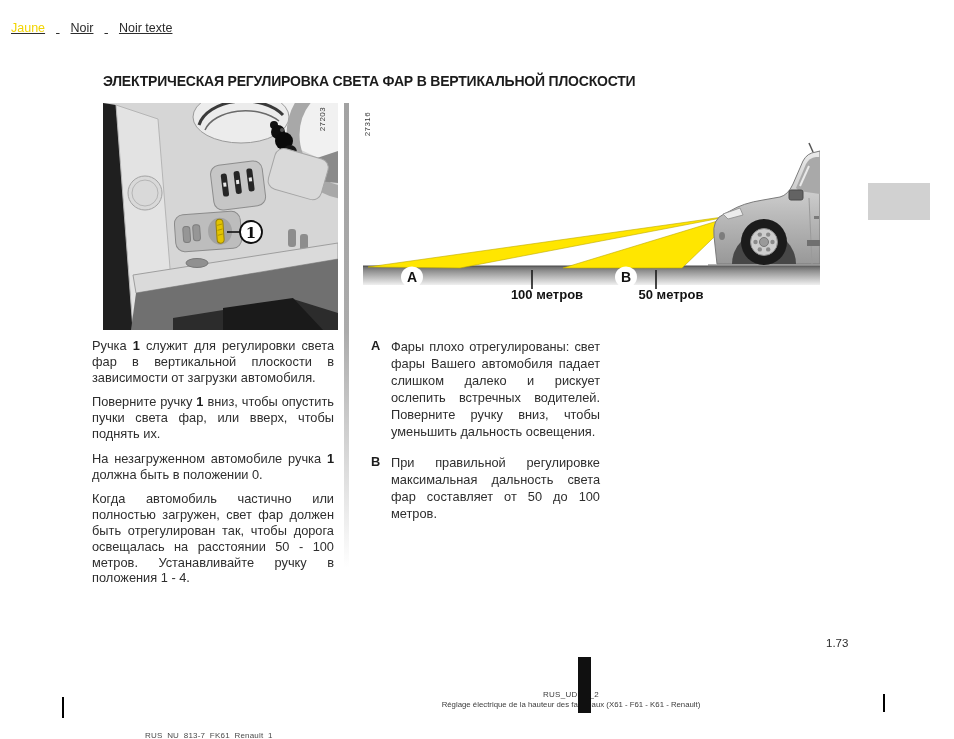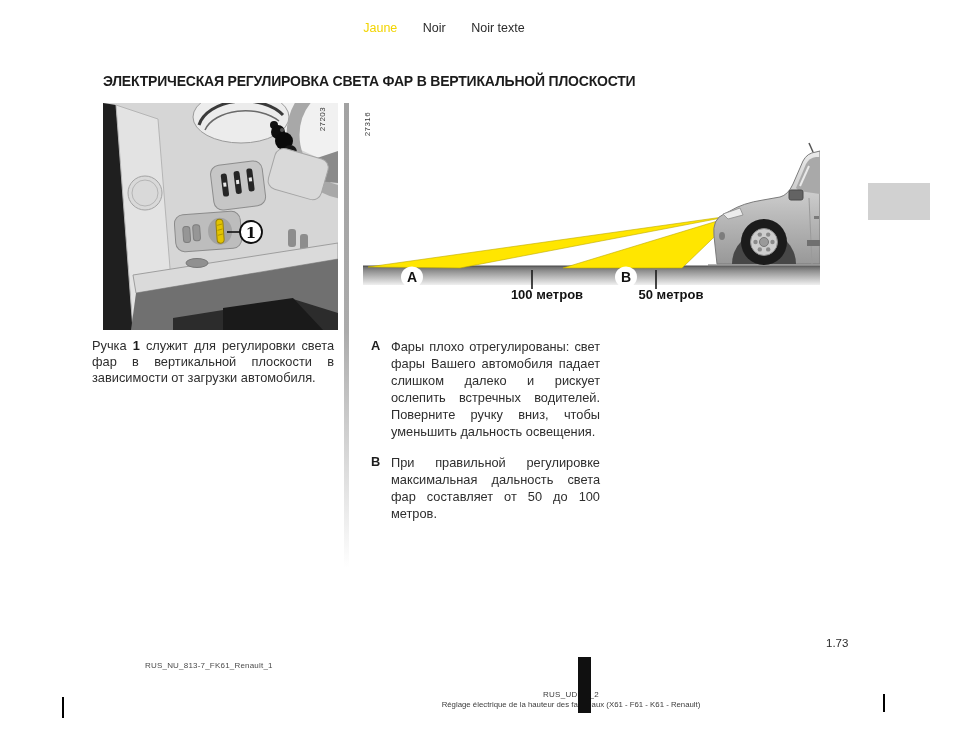--- a/index.html
+++ b/index.html
@@ -1,20 +1,20 @@
 <!DOCTYPE html>
 <html><head>
 <meta charset="utf-8">
 <style>
   html,body{margin:0;padding:0;}
   body{
     width:954px;height:739px;position:relative;background:#ffffff;overflow:hidden;
     font-family:"Liberation Sans","DejaVu Sans",sans-serif;color:#2d2d2d;
   }
-  .proof-bar{position:absolute;top:21px;left:0;width:888px;text-align:center;font-size:12.5px;}
+  .proof-bar{position:absolute;top:21px;left:0;width:888px;text-align:left;font-size:12.5px;text-decoration:underline;}
   .proof-bar span{margin:0 11px;}
   .proof-jaune{color:#f2d400;font-weight:500;}
   .proof-noir{color:#2b2b2b;}
   .page-title{
     position:absolute;left:103px;top:73px;width:700px;
     font-size:14px;font-weight:bold;color:#1c1c1c;letter-spacing:-0.2px;
   }
   .photo-wrap{position:absolute;left:103px;top:103px;width:235px;height:227px;}
   .fig-num{
     position:absolute;font-size:8px;color:#3a3a3a;letter-spacing:0.4px;
@@ -32,21 +32,21 @@
     font-size:12.8px;line-height:15.8px;text-align:justify;color:#2e2e2e;
   }
   .left-col p{margin:0 0 9px 0;}
   .left-col b{font-weight:bold;color:#1d1d1d;}
   .right-col{position:absolute;left:371px;top:338px;width:229px;}
   .ab-item{display:flex;margin:0 0 14px 0;}
   .ab-letter{width:20px;flex:0 0 20px;font-weight:bold;font-size:12.8px;color:#1d1d1d;}
   .ab-text{flex:1;font-size:12.8px;line-height:17px;text-align:justify;color:#2e2e2e;}
   .page-number{position:absolute;left:826px;top:637px;font-size:11.5px;color:#2a2a2a;}
   .chapter-tab{position:absolute;left:868px;top:183px;width:62px;height:37px;background:#d1d1d1;}
-  .footer-left{position:absolute;left:145px;top:661px;font-size:8px;color:#4b4b4b;letter-spacing:0.2px;}
+  .footer-left{position:absolute;left:145px;top:731px;font-size:8px;color:#4b4b4b;letter-spacing:0.2px;}
   .footer-right{position:absolute;left:420px;top:690px;width:302px;text-align:center;color:#3c3c3c;}
   .footer-right .fr1{font-size:8px;line-height:9.5px;letter-spacing:0.3px;}
   .footer-right .fr2{font-size:7.8px;line-height:9.5px;}
   .reg-bar{position:absolute;left:578px;top:657px;width:13px;height:56px;background:#101010;}
   .crop-mark{position:absolute;width:2px;background:#000;}
   #crop-left{left:62px;top:697px;height:21px;}
   #crop-right{left:883px;top:694px;height:18px;}
 </style>
 </head>
 <body>
@@ -177,20 +177,23 @@
     <text x="49" y="174" text-anchor="middle" font-size="14" font-weight="bold" fill="#111">A</text>
     <ellipse cx="263" cy="169" rx="11" ry="10.5" fill="#ffffff"></ellipse>
     <text x="263" y="174" text-anchor="middle" font-size="14" font-weight="bold" fill="#111">B</text>
     <text x="184" y="191" text-anchor="middle" font-size="13" font-weight="bold" fill="#111">100 метров</text>
     <text x="308" y="191" text-anchor="middle" font-size="13" font-weight="bold" fill="#111">50 метров</text>
   </svg>
 </div>
 
 <div class="left-col">
   <p><span>Ручка </span><b>1</b><span> служит для регулировки света фар в вертикальной плоскости в зависимости от загрузки автомобиля.</span></p>
+  <p><span>Поверните ручку </span><b>1</b><span> вниз, чтобы опустить пучки света фар, или вверх, чтобы поднять их.</span></p>
+  <p><span>На незагруженном автомобиле ручка </span><b>1</b><span> должна быть в положении 0.</span></p>
+  <p><span>Когда автомобиль частично или полностью загружен, свет фар должен быть отрегулирован так, чтобы дорога освещалась на расстоянии 50 - 100 метров. Устанавливайте ручку в положения 1 - 4.</span></p>
 </div>
 
 <div class="right-col">
   <div class="ab-item">
     <div class="ab-letter">A</div>
     <div class="ab-text">Фары плохо отрегулированы: свет фары Вашего автомобиля падает слишком далеко и рискует ослепить встречных водителей. Поверните ручку вниз, чтобы уменьшить дальность освещения.</div>
   </div>
   <div class="ab-item">
     <div class="ab-letter">B</div>
     <div class="ab-text">При правильной регулировке максимальная дальность света фар составляет от 50 до 100 метров.</div>

